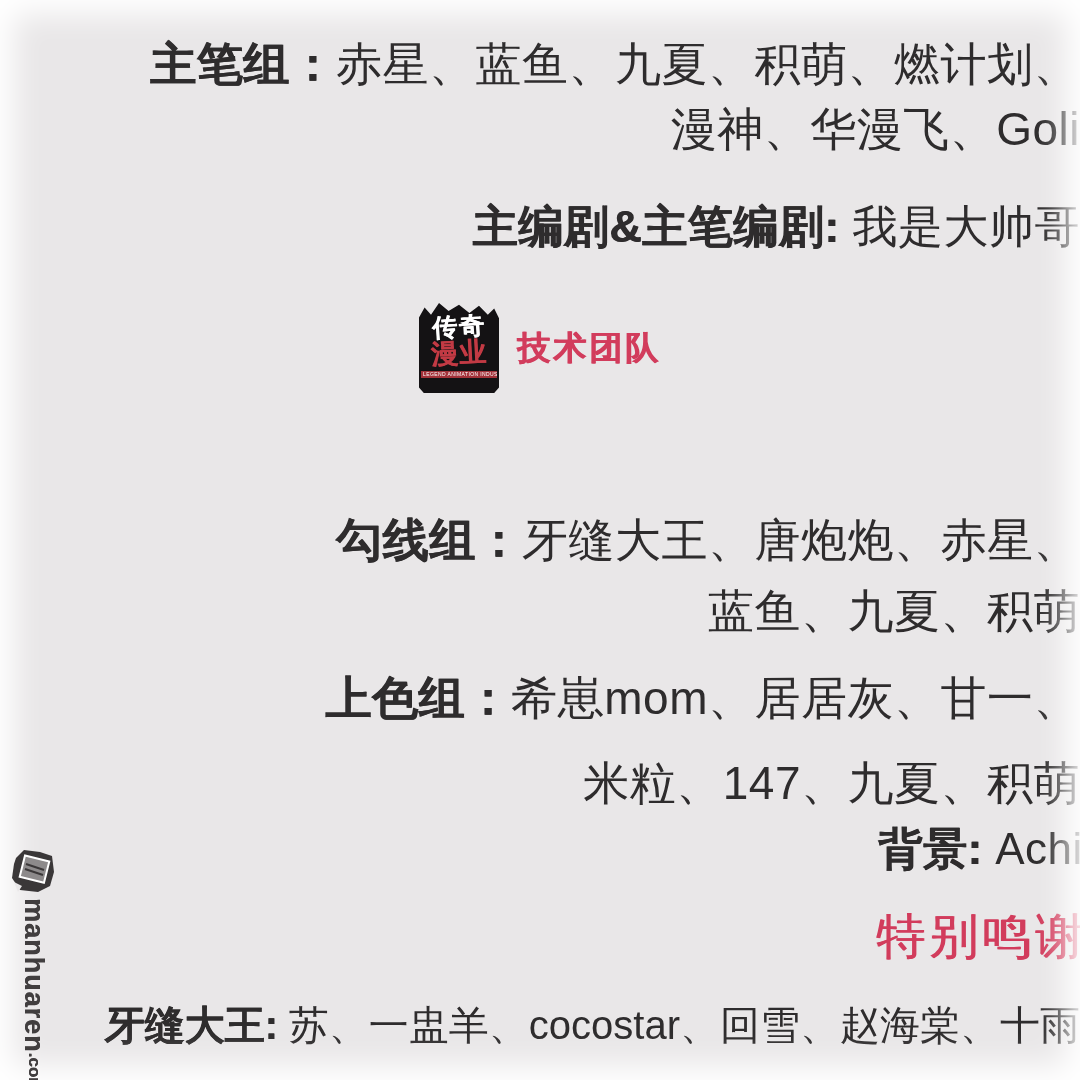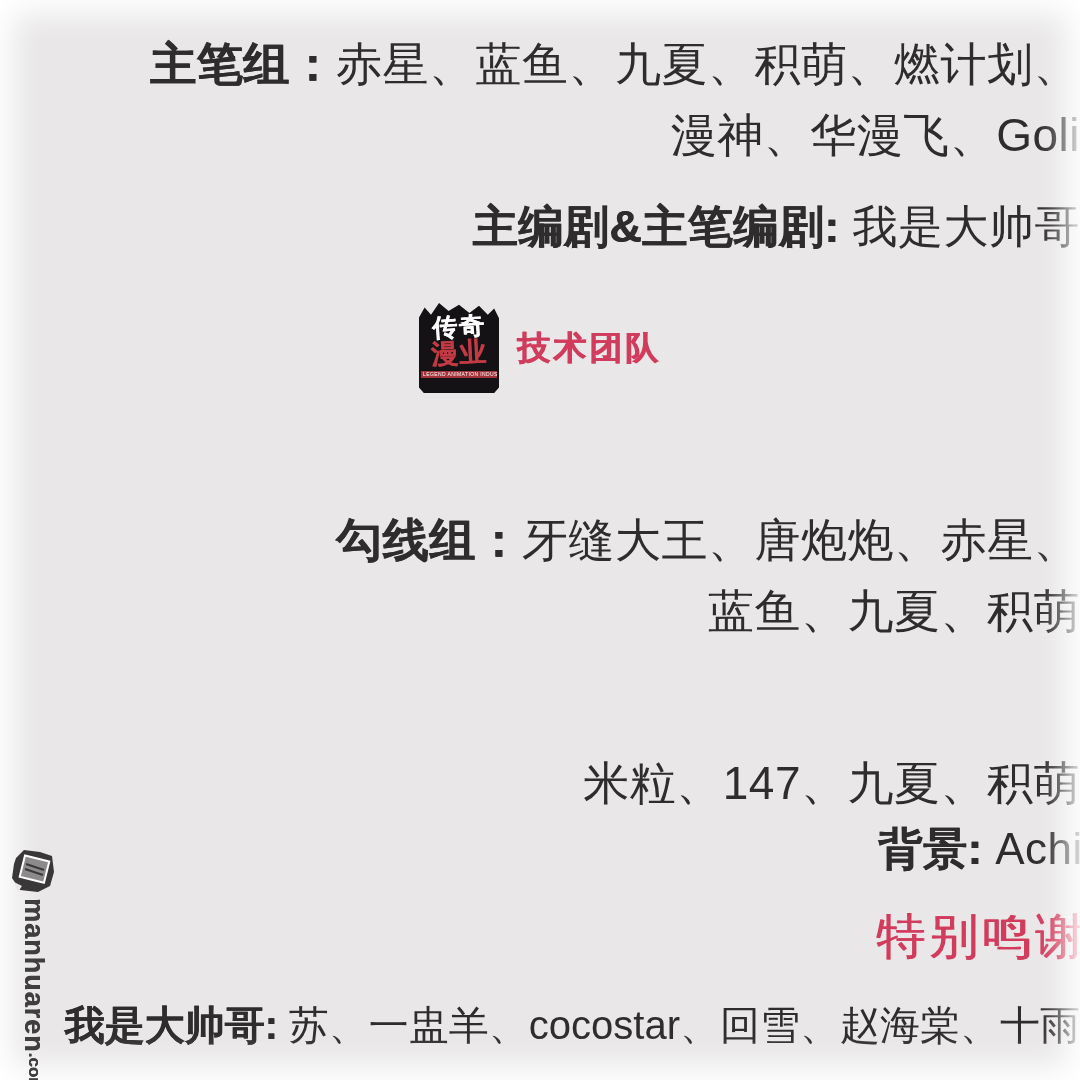--- a/index.html
+++ b/index.html
@@ -24,21 +24,21 @@
   }
   .row{
     position:absolute;left:0;width:1080px;
     text-align:right;
     white-space:nowrap;
     letter-spacing:0.5px;
   }
   .lbl{font-weight:700;text-shadow:0.7px 0 currentColor;}
   .val{font-weight:400;}
   .r1 {top:34px;  font-size:46px;}
-  .r1b{top:105px; font-size:46px;}
+  .r1b{top:99px; font-size:46px;}
   .r2 {top:197px; font-size:45px;}
   .team{
     position:absolute;top:300px;left:0;width:1080px;height:96px;
     display:flex;justify-content:center;align-items:center;gap:18px;
   }
   .team-title{
     color:#d23c5c;
     font-size:33px;font-weight:700;
     text-shadow:1px 0 currentColor;
     letter-spacing:3px;
@@ -124,33 +124,36 @@
   </div>
 
 
   <div class="row r4">
     <span class="lbl">勾线组：</span><span class="val">牙缝大王、唐炮炮、赤星、</span>
   </div>
   <div class="row r4b">
     <span class="val">蓝鱼、九夏、积萌</span>
   </div>
 
+  <div class="row r5">
+    <span class="lbl">上色组：</span><span class="val">希崽mom、居居灰、甘一、</span>
+  </div>
   <div class="row r5b">
     <span class="val">米粒、147、九夏、积萌</span>
   </div>
 
   <div class="row r6">
     <span class="lbl">背景:</span>
     <span class="val">Achil</span>
   </div>
 
   <div class="row r7">特别鸣谢</div>
 
   <div class="row r8">
-    <span class="lbl">我是大帅哥:</span>
+    <span class="lbl">牙缝大王:</span>
     <span class="val">苏、一盅羊、cocostar、回雪、赵海棠、十雨</span>
   </div>
 
   <div class="watermark">
     <svg class="wm-icon" viewBox="0 0 46 48" xmlns="http://www.w3.org/2000/svg">
       <polygon points="6,10 14,2 30,4 42,8 44,24 40,38 28,44 10,42 2,30 4,16" fill="#3a3738"></polygon>
       <rect x="12" y="10" width="25" height="22" fill="#8d8a8b" stroke="#ffffff" stroke-width="2" transform="rotate(14 24 21)"></rect>
       <line x1="16" y1="16" x2="34" y2="22" stroke="#3a3738" stroke-width="2"></line>
       <line x1="15" y1="21" x2="33" y2="27" stroke="#3a3738" stroke-width="2"></line>
       <polygon points="4,34 12,38 8,44" fill="#e9e7e8"></polygon>

